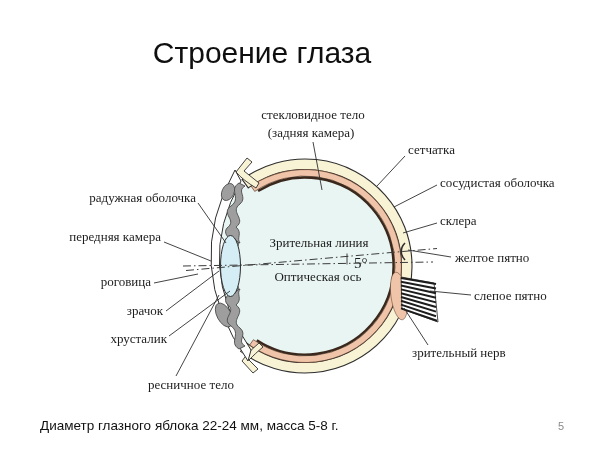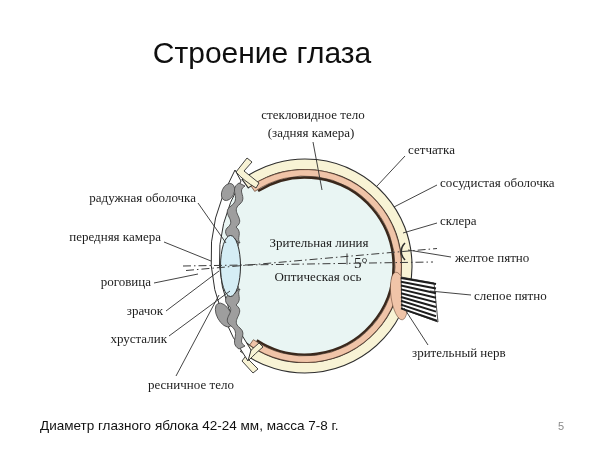--- a/index.html
+++ b/index.html
@@ -119,15 +119,15 @@
     <text class="lbl" x="161" y="241" text-anchor="end">передняя камера</text>
     <text class="lbl" x="151" y="286" text-anchor="end">роговица</text>
     <text class="lbl" x="163" y="315" text-anchor="end">зрачок</text>
     <text class="lbl" x="167" y="343" text-anchor="end">хрусталик</text>
     <text class="lbl" x="148" y="389" text-anchor="start">ресничное тело</text>
     <text class="lbl" x="319" y="247" text-anchor="middle">Зрительная линия</text>
     <text class="lbl" x="318" y="281" text-anchor="middle">Оптическая ось</text>
     <text class="lbl-big" x="354" y="268" text-anchor="start">5°</text>
   </svg>
 
-  <div class="caption">Диаметр глазного яблока 42-24 мм, масса 7-8 г.</div>
+  <div class="caption">Диаметр глазного яблока 22-24 мм, масса 5-8 г.</div>
   <div class="page-number">5</div>
 </div>
 
 </body></html>

